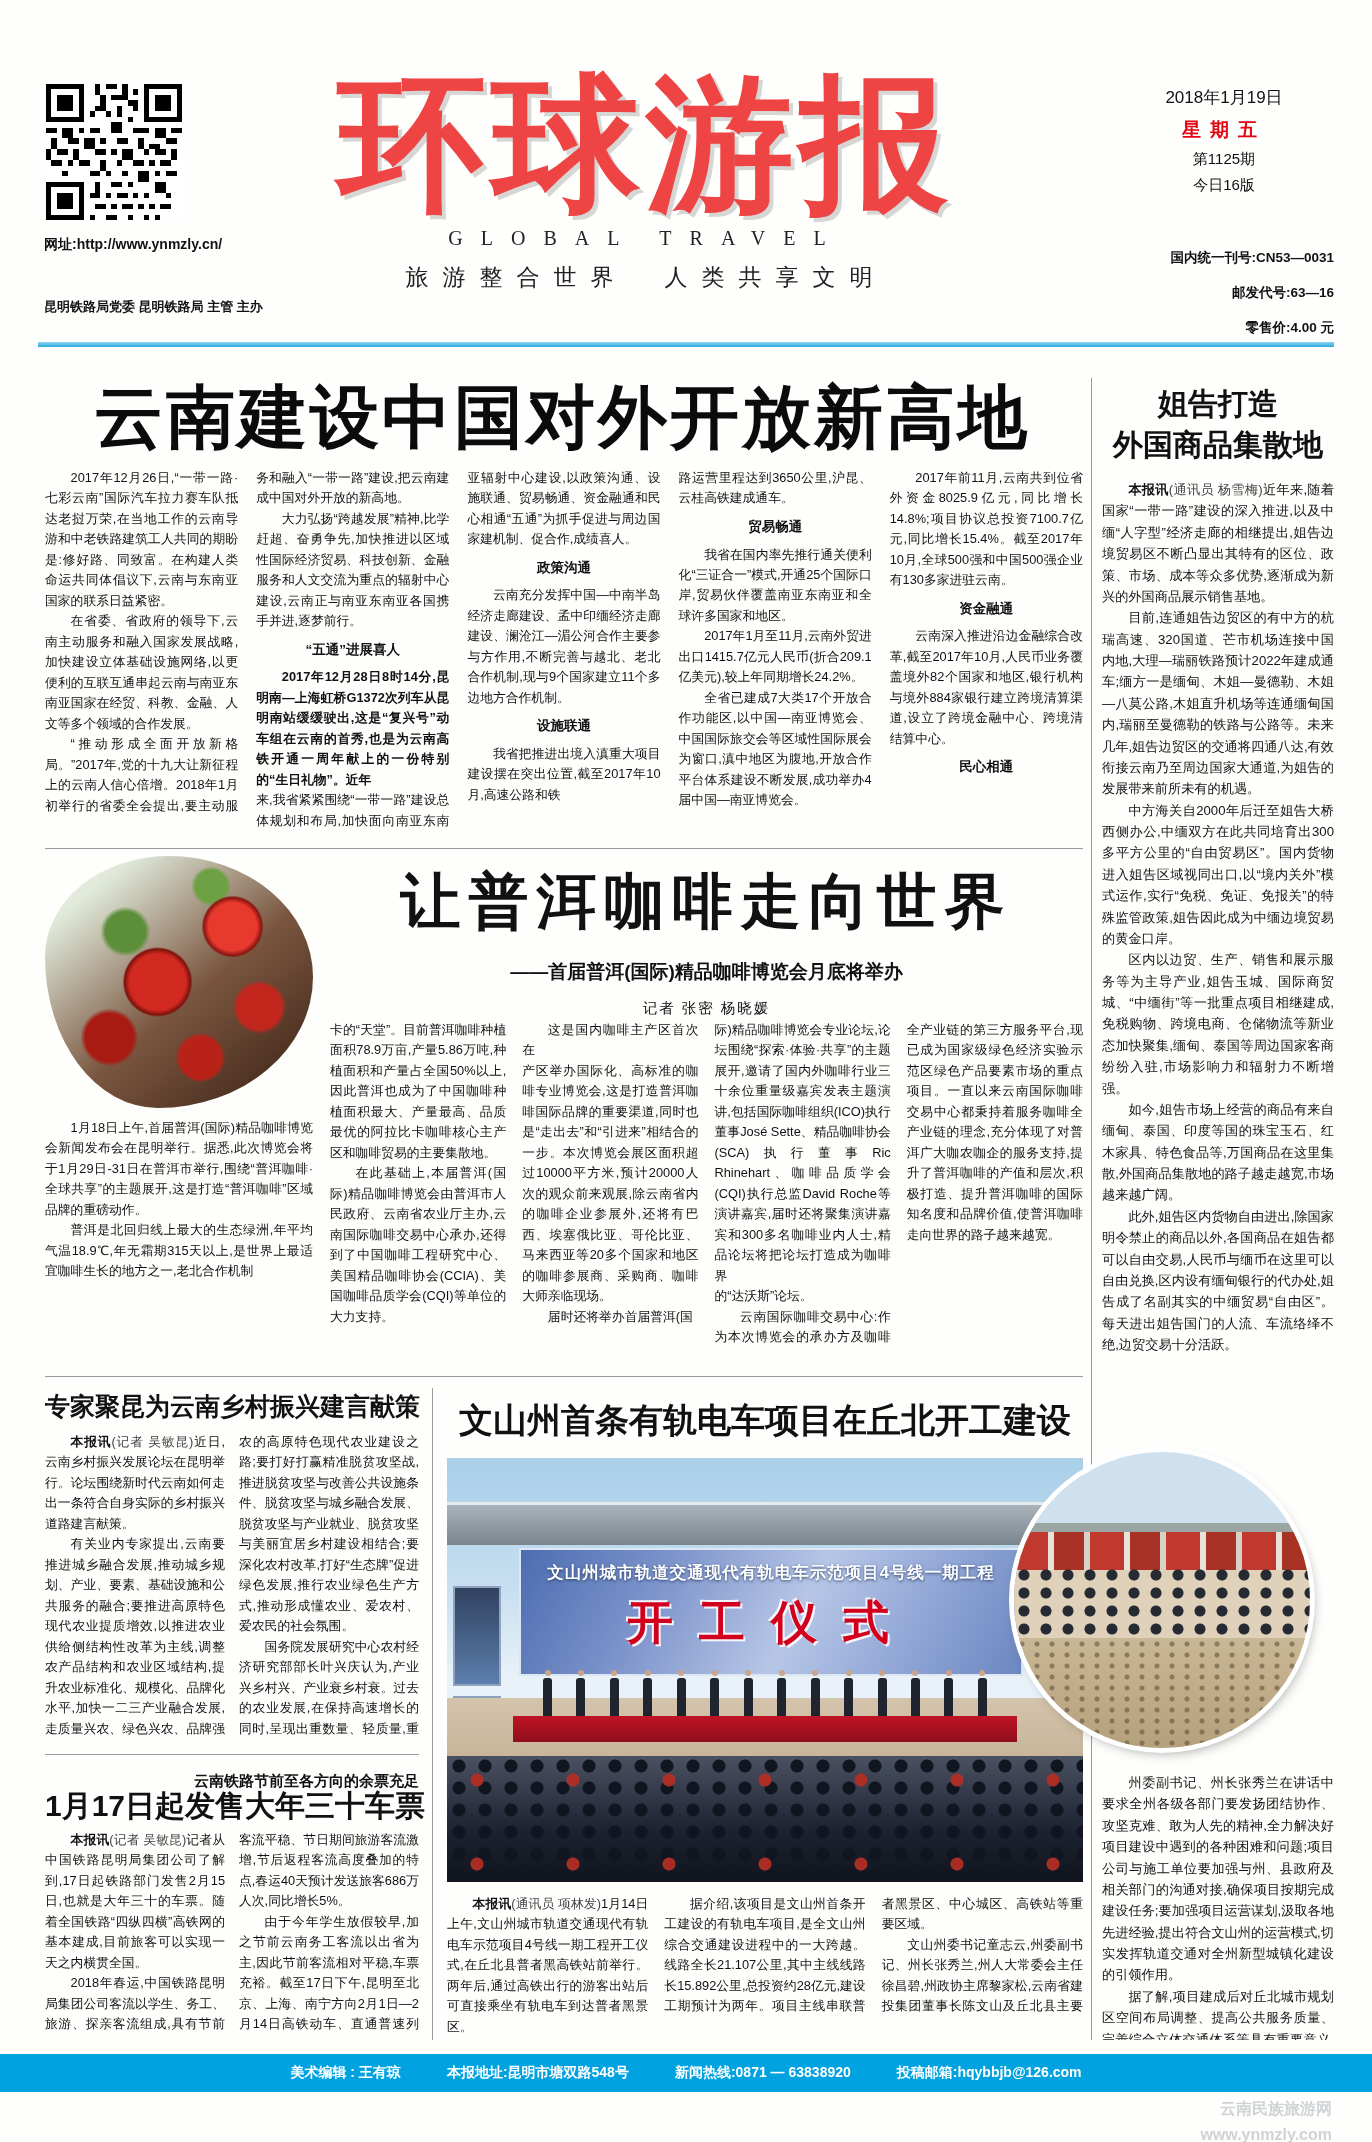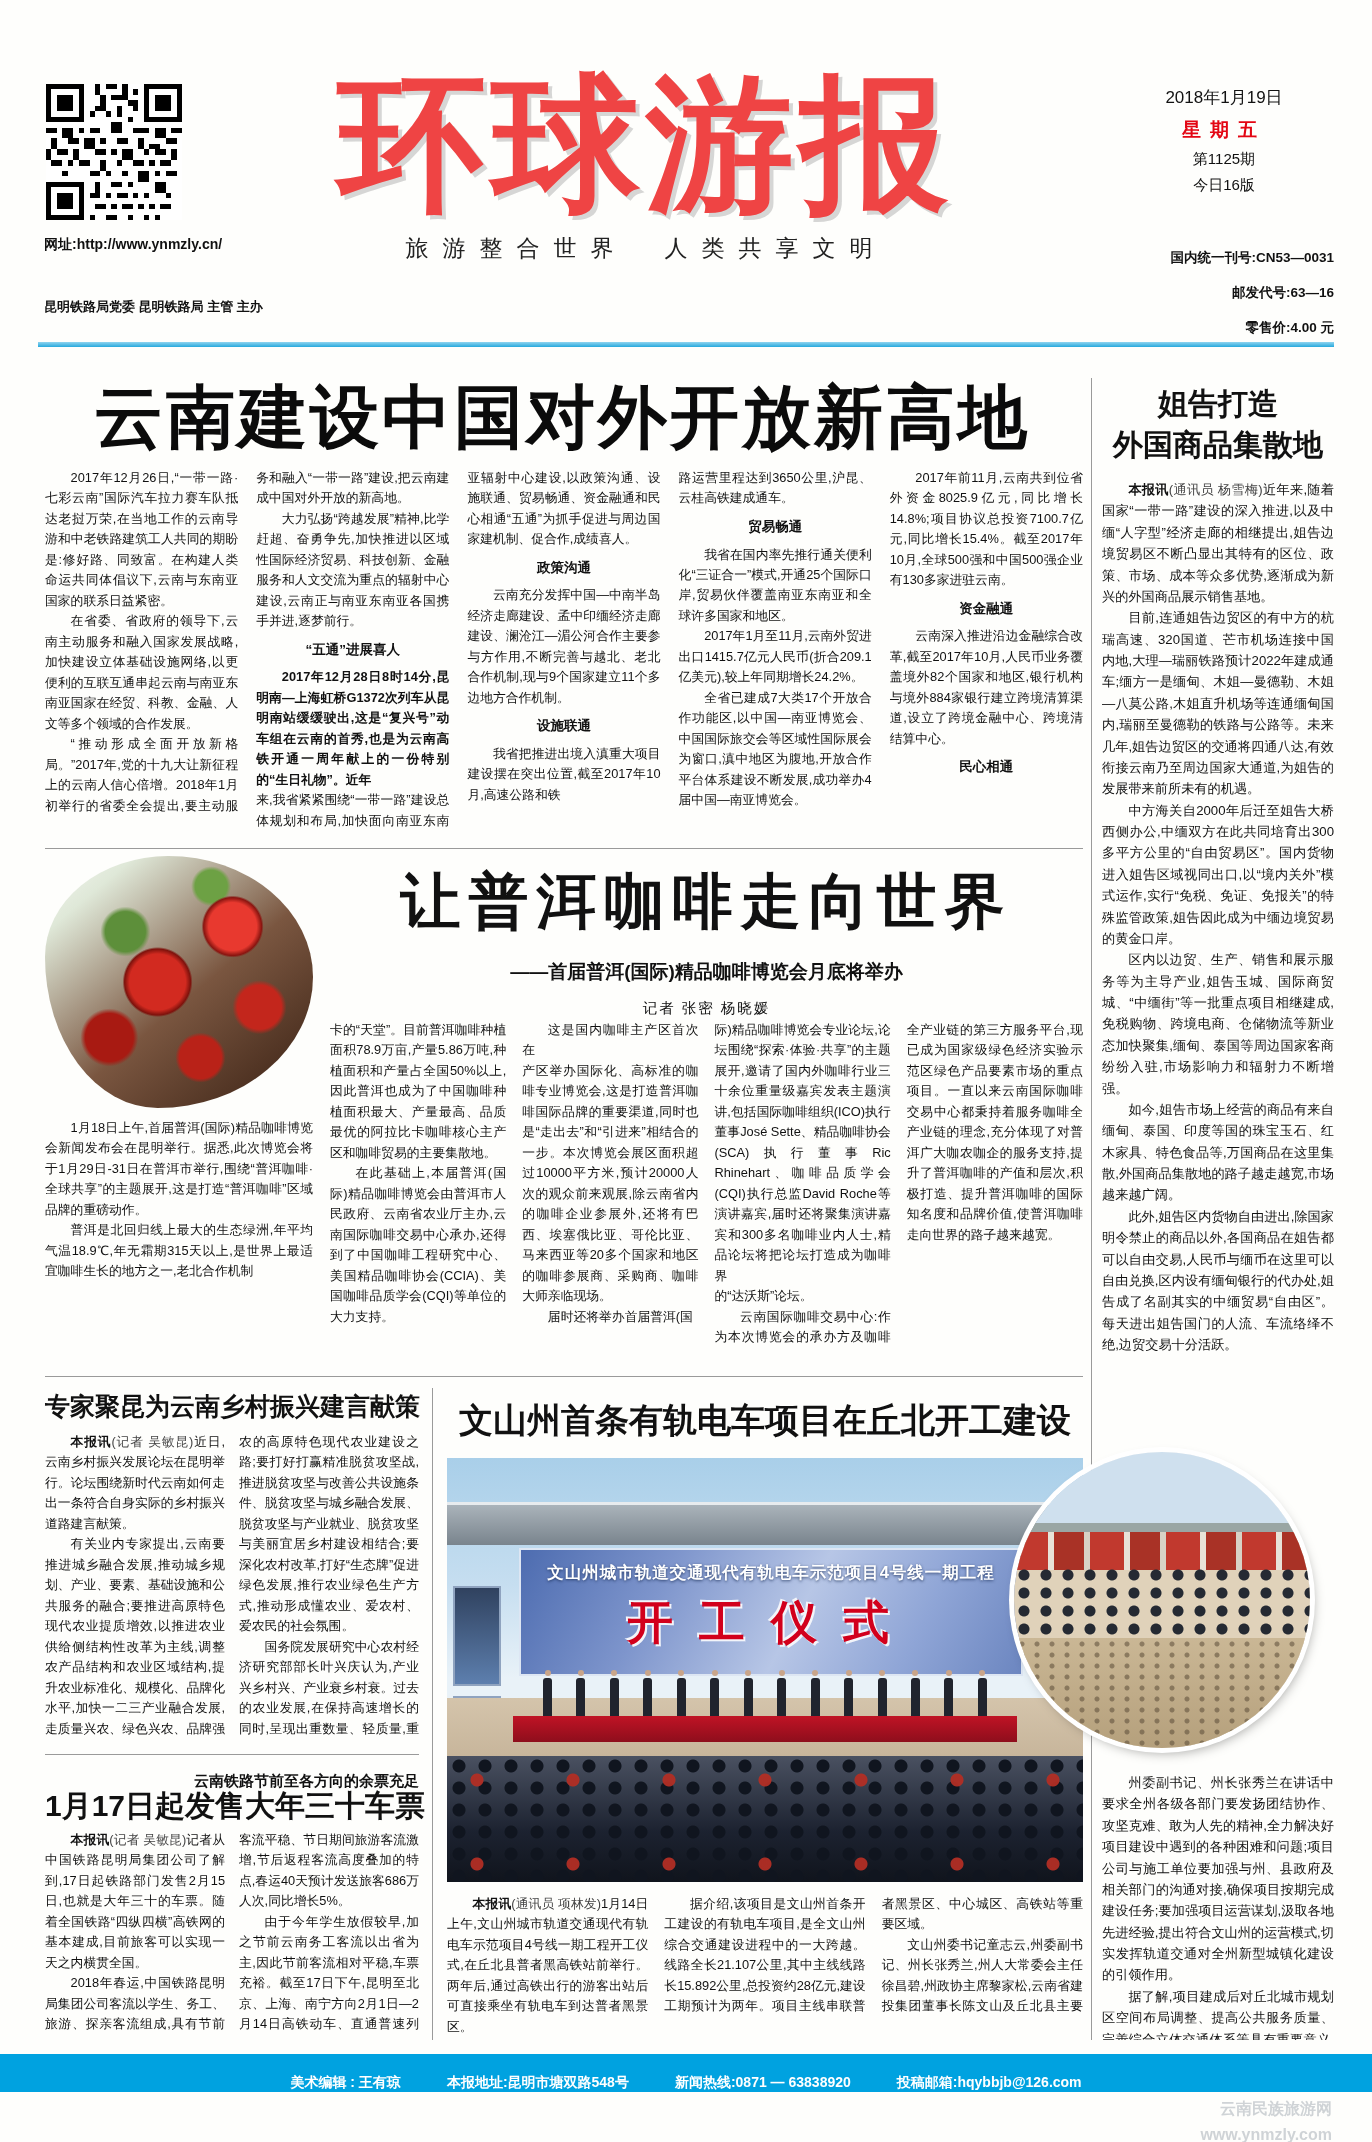--- a/index.html
+++ b/index.html
@@ -127,21 +127,21 @@
                        linear-gradient(#cab795,#b5a07c);
       background-size:15px 11px,100% 100%; }
 
   .ws-body { position:absolute; left:447px; top:1894px; width:636px; height:148px;
              column-count:3; column-gap:16px; column-fill:auto; overflow:hidden; }
   .cont-body { position:absolute; left:1102px; top:1772px; width:232px; height:268px; overflow:hidden; }
   .cont-body p { font-size:13.2px; line-height:1.62; }
 
   
   .footer-bar { position:absolute; left:0; top:2054px; width:1372px; height:38px; background:#00a2e0;
-                display:flex; justify-content:center; align-items:flex-end; gap:46px;
+                display:flex; justify-content:center; align-items:center; gap:46px;
                 color:#fff; font-weight:bold; font-size:14px; }
   .watermark { position:absolute; left:1040px; top:2096px; width:292px; text-align:right;
                color:#cfd3d6; font-size:16px; line-height:1.6; font-weight:bold; }
 </style>
 </head>
 <body>
 
 <div id="page">
 
   <svg class="qr" viewBox="0 0 25 25" shape-rendering="crispEdges">
@@ -230,20 +230,21 @@
         <rect x="15" y="24" width="1" height="1"></rect>
       <rect x="18" y="24" width="1" height="1"></rect>
         <rect x="20" y="24" width="1" height="1"></rect>
     </g>
   </svg>
   <div class="url">网址:http://www.ynmzly.cn/</div>
   <div class="organizer">昆明铁路局党委 昆明铁路局 主管 主办</div>
 
   <div class="mast-center">
     <div class="mast-title">环球游报</div>
+    <div class="mast-en">GLOBAL TRAVEL</div>
     <div class="mast-slogan">旅游整合世界　人类共享文明</div>
   </div>
 
   <div class="dateblock">
     <div class="d-date">2018年1月19日</div>
     <div class="d-week">星期五</div>
     <div class="d-issue">第1125期</div>
     <div class="d-ed">今日16版</div>
   </div>
   <div class="pubinfo">

